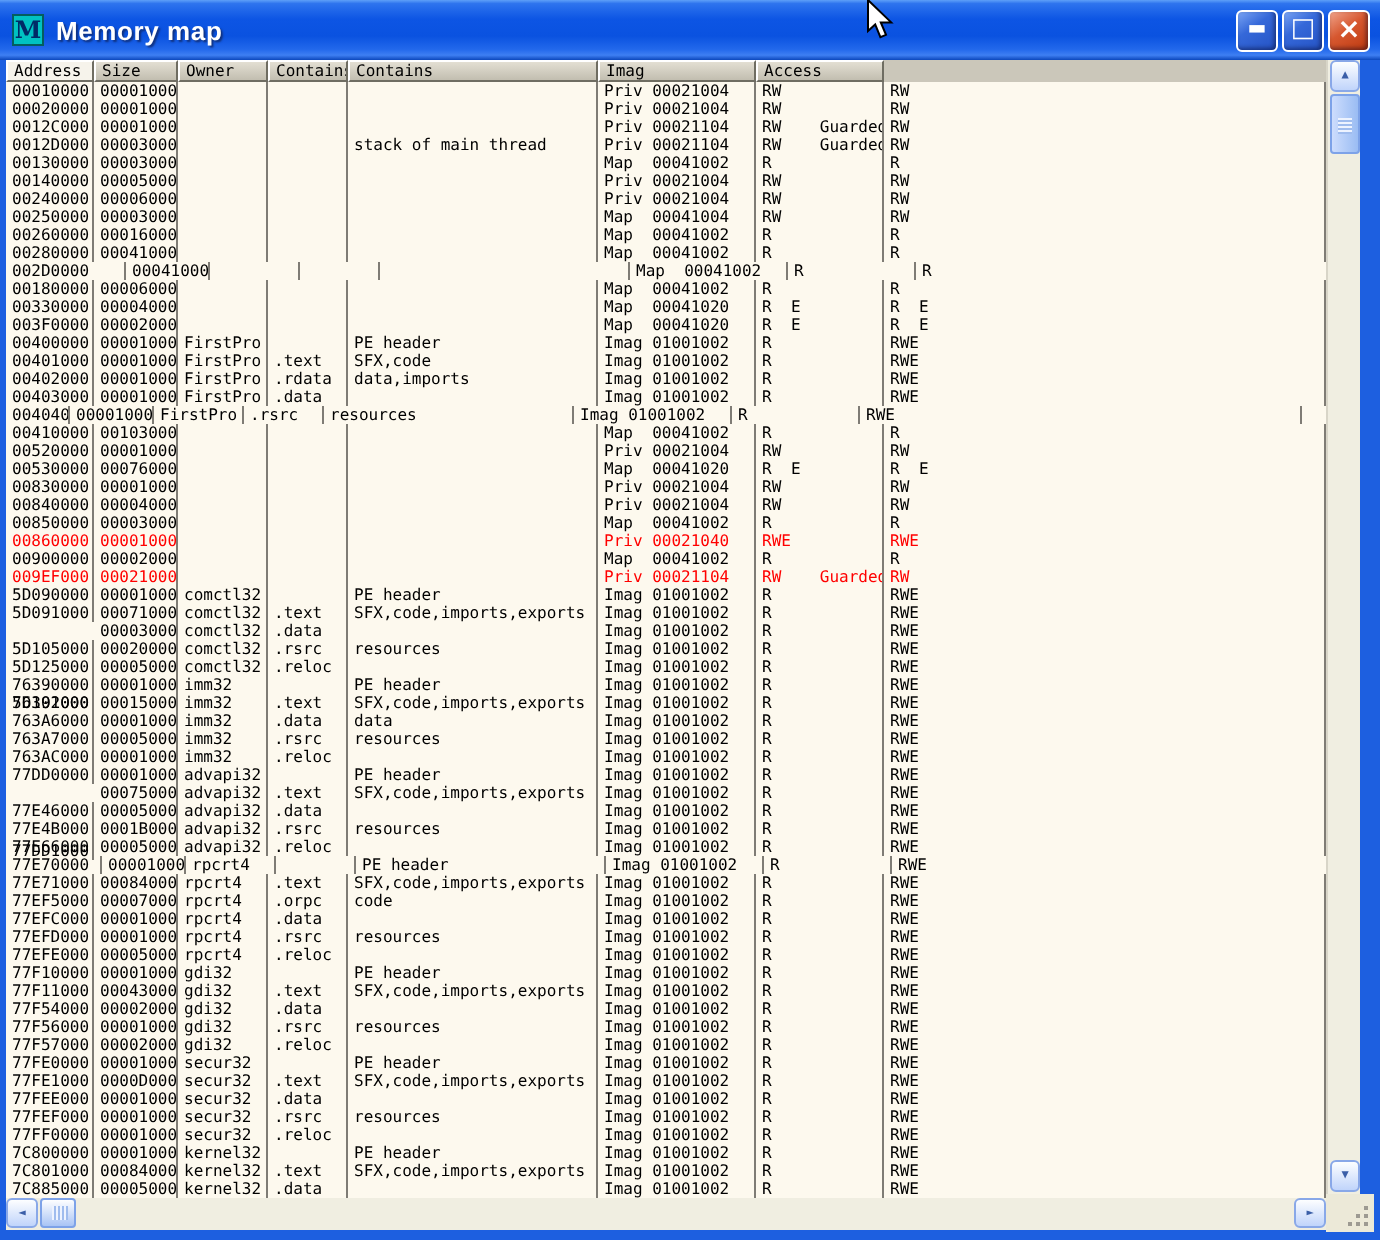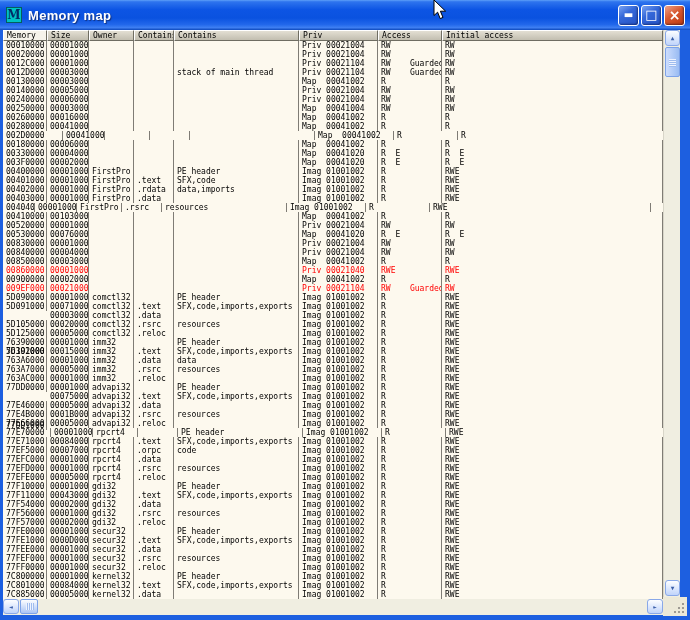--- a/index.html
+++ b/index.html
@@ -128,28 +128,27 @@
     <div class="title-text">Memory map</div>
     <div class="controls">
       <div class="ctl-btn ctl-min"><span>▬</span></div>
       <div class="ctl-btn ctl-max"><span>□</span></div>
       <div class="ctl-btn ctl-close"><span>×</span></div>
     </div>
   </div>
 
   <div class="client">
     <div class="theader">
-        <div class="hcell sorted" style="width: 44px;">Memory</div>
+        <div class="hcell sorted" style="width: 44px;">Address</div>
         <div class="hcell" style="width: 42px;">Size</div>
         <div class="hcell" style="width: 45px;">Owner</div>
         <div class="hcell" style="width: 40px;">Contains</div>
         <div class="hcell" style="width: 125px;">Contains</div>
-        <div class="hcell" style="width: 79px;">Priv</div>
+        <div class="hcell" style="width: 79px;">Imag</div>
         <div class="hcell" style="width: 64px;">Access</div>
-        <div class="hcell" style="width: 221px;">Initial access</div>
       </div>
     <div class="tbody">
         <div class="trow">
           <div class="tcell" style="width: 44px;">00010000</div>
           <div class="tcell" style="width: 42px;">00001000</div>
           <div class="tcell" style="width: 45px;"></div>
           <div class="tcell" style="width: 40px;"></div>
           <div class="tcell" style="width: 125px;"></div>
           <div class="tcell" style="width: 79px;">Priv 00021004</div>
           <div class="tcell" style="width: 64px;">RW</div>

